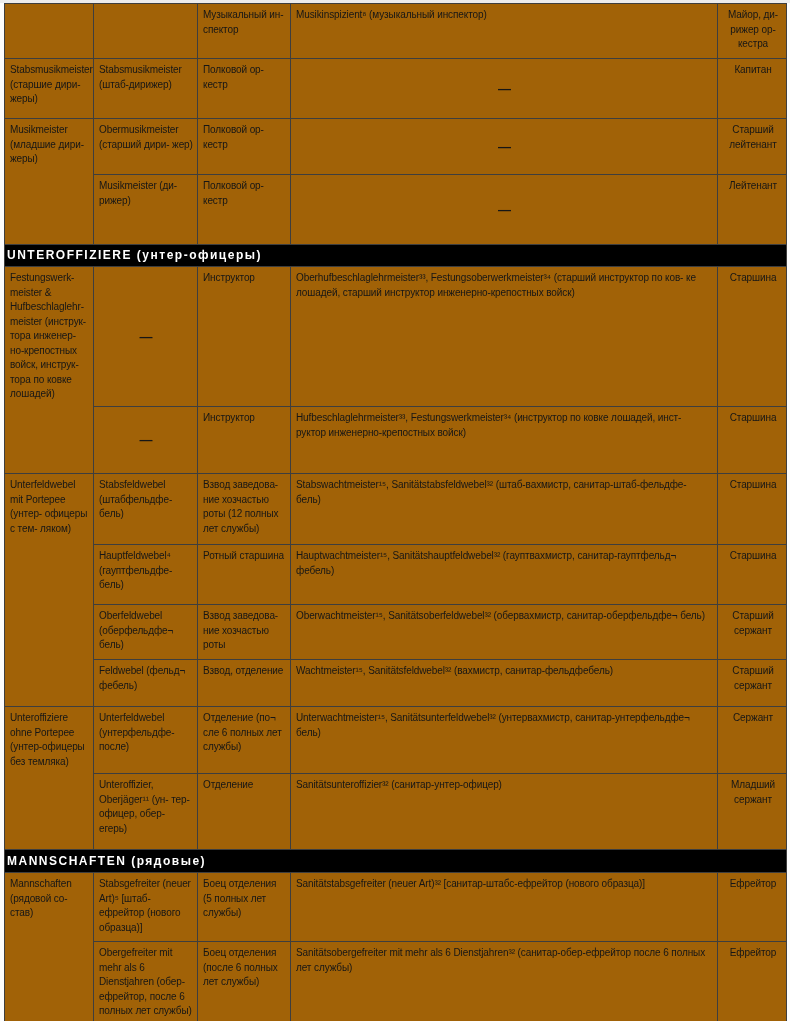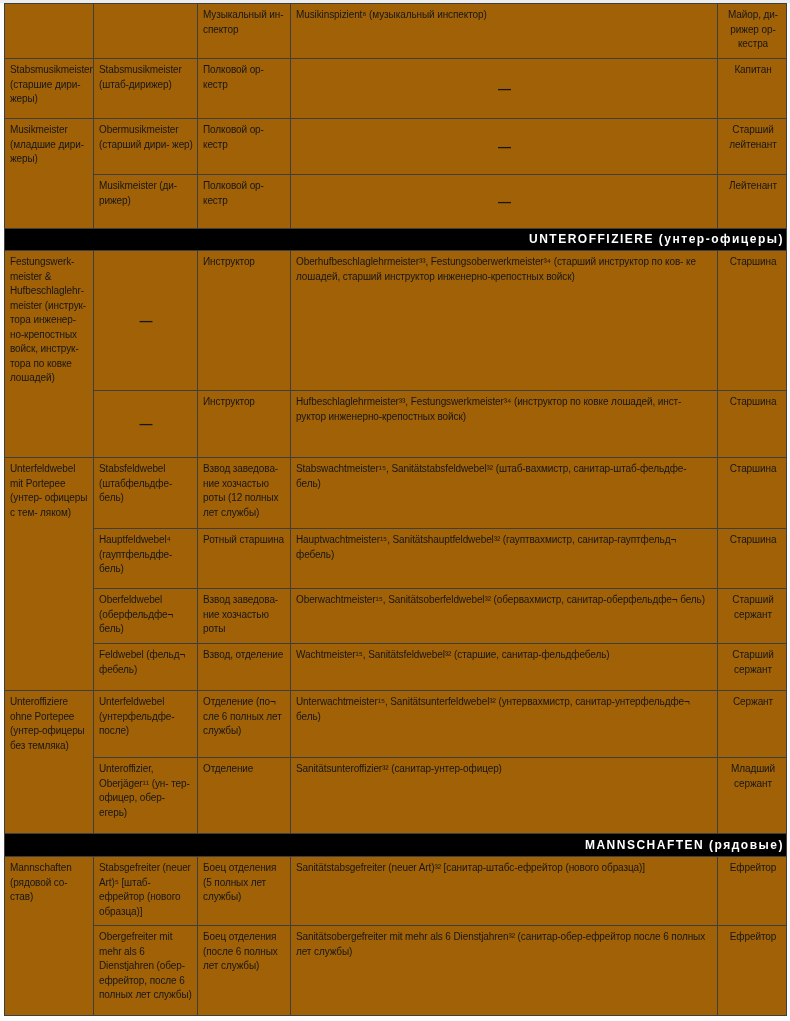--- a/index.html
+++ b/index.html
@@ -21,21 +21,21 @@
     font-size:10px;line-height:1.45;
     color:#161616;
     letter-spacing:-0.1px;
   }
   td.dash{
     text-align:center;vertical-align:middle;
     font-weight:700;font-size:13px;letter-spacing:0;
   }
   tr.band td{
     background:#000;color:#fff;
-    text-align:right;vertical-align:middle;
+    text-align:left;vertical-align:middle;
     font-weight:700;font-size:12px;letter-spacing:1.5px;
     padding:2px;
   }
   td.c-soviet{padding-left:6px;text-align:center;}
 </style>
 </head>
 <body>
 
 <div class="page">
   <div class="scan-edge"></div>
@@ -62,21 +62,21 @@
           <td class="c-equivalents dash">—</td>
           <td class="c-soviet">Капитан</td>
         </tr>
         <tr style="height: 56px;">
           <td class="c-category" rowspan="2">Musikmeister (младшие дири- жеры)</td>
           <td class="c-german">Obermusikmeister (старший дири- жер)</td>
           <td class="c-position">Полковой ор- кестр</td>
           <td class="c-equivalents dash">—</td>
           <td class="c-soviet">Старший лейтенант</td>
         </tr>
-        <tr style="height: 54px; margin-top: 24px;">
+        <tr style="height: 70px; margin-top: 24px;">
           <td class="c-german">Musikmeister (ди- рижер)</td>
           <td class="c-position">Полковой ор- кестр</td>
           <td class="c-equivalents dash">—</td>
           <td class="c-soviet">Лейтенант</td>
         </tr>
         <tr class="band" style="height: 22px;">
           <td colspan="5">UNTEROFFIZIERE  (унтер-офицеры)</td>
         </tr>
         <tr style="height: 140px;">
           <td class="c-category" rowspan="2">Festungswerk- meister &amp; Hufbeschlaglehr- meister (инструк- тора инженер- но-крепостных войск, инструк- тора по ковке лошадей)</td>
@@ -106,21 +106,21 @@
         </tr>
         <tr style="height: 55px; margin-left: 10px;">
           <td class="c-german">Oberfeldwebel (оберфельдфе¬ бель)</td>
           <td class="c-position">Взвод заведова- ние хозчастью роты</td>
           <td class="c-equivalents">Oberwachtmeister¹⁵, Sanitätsoberfeldwebel³² (обервахмистр, санитар-оберфельдфе¬ бель)</td>
           <td class="c-soviet">Старший сержант</td>
         </tr>
         <tr style="height: 47px; margin-left: 36px;">
           <td class="c-german">Feldwebel (фельд¬ фебель)</td>
           <td class="c-position">Взвод, отделение</td>
-          <td class="c-equivalents">Wachtmeister¹⁵,  Sanitätsfeldwebel³²  (старшие,  санитар-фельдфебель)</td>
+          <td class="c-equivalents">Wachtmeister¹⁵,  Sanitätsfeldwebel³²  (вахмистр,  санитар-фельдфебель)</td>
           <td class="c-soviet">Старший сержант</td>
         </tr>
         <tr style="height: 67px;">
           <td class="c-category" rowspan="2">Unteroffiziere ohne Portepee (унтер-офицеры без темляка)</td>
           <td class="c-german">Unterfeldwebel (унтерфельдфе- после)</td>
           <td class="c-position">Отделение (по¬ сле 6 полных лет службы)</td>
           <td class="c-equivalents">Unterwachtmeister¹⁵, Sanitätsunterfeldwebel³² (унтервахмистр, санитар-унтерфельдфе¬ бель)</td>
           <td class="c-soviet">Сержант</td>
         </tr>
         <tr style="height: 76px; margin-left: 24px;">

